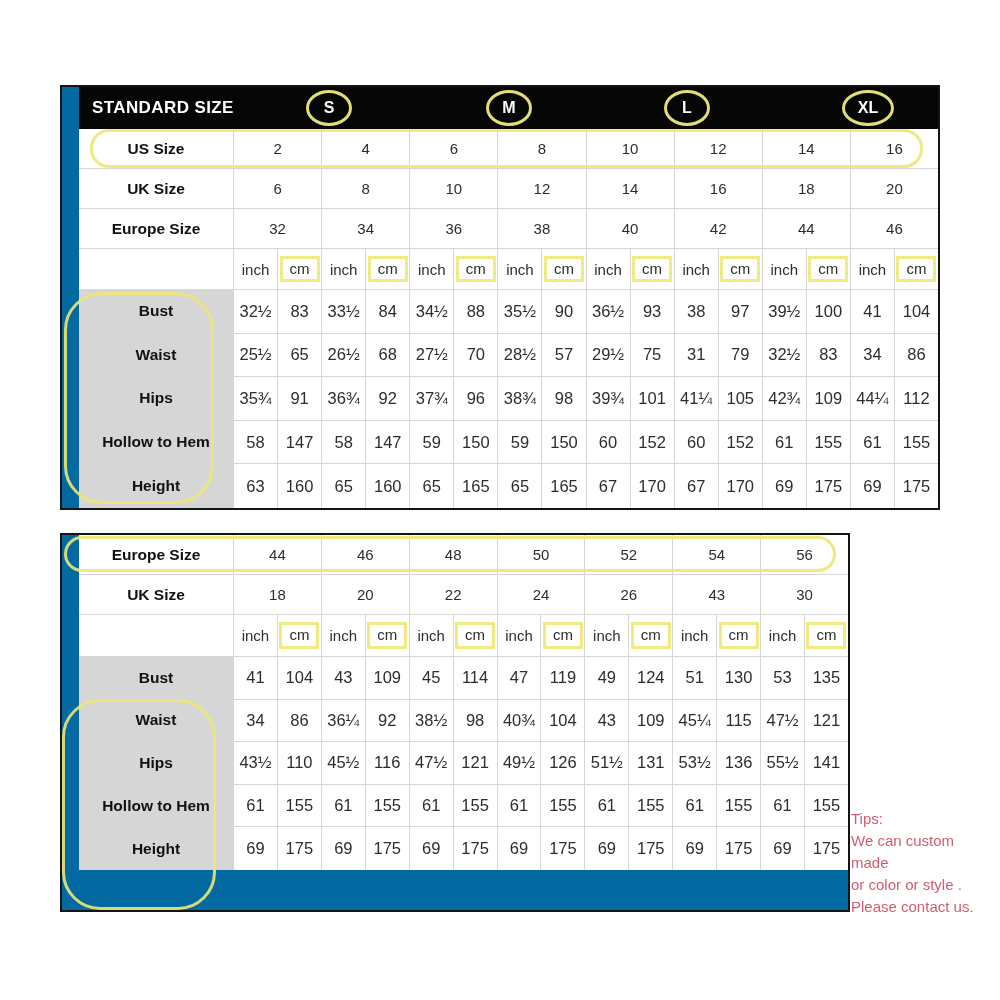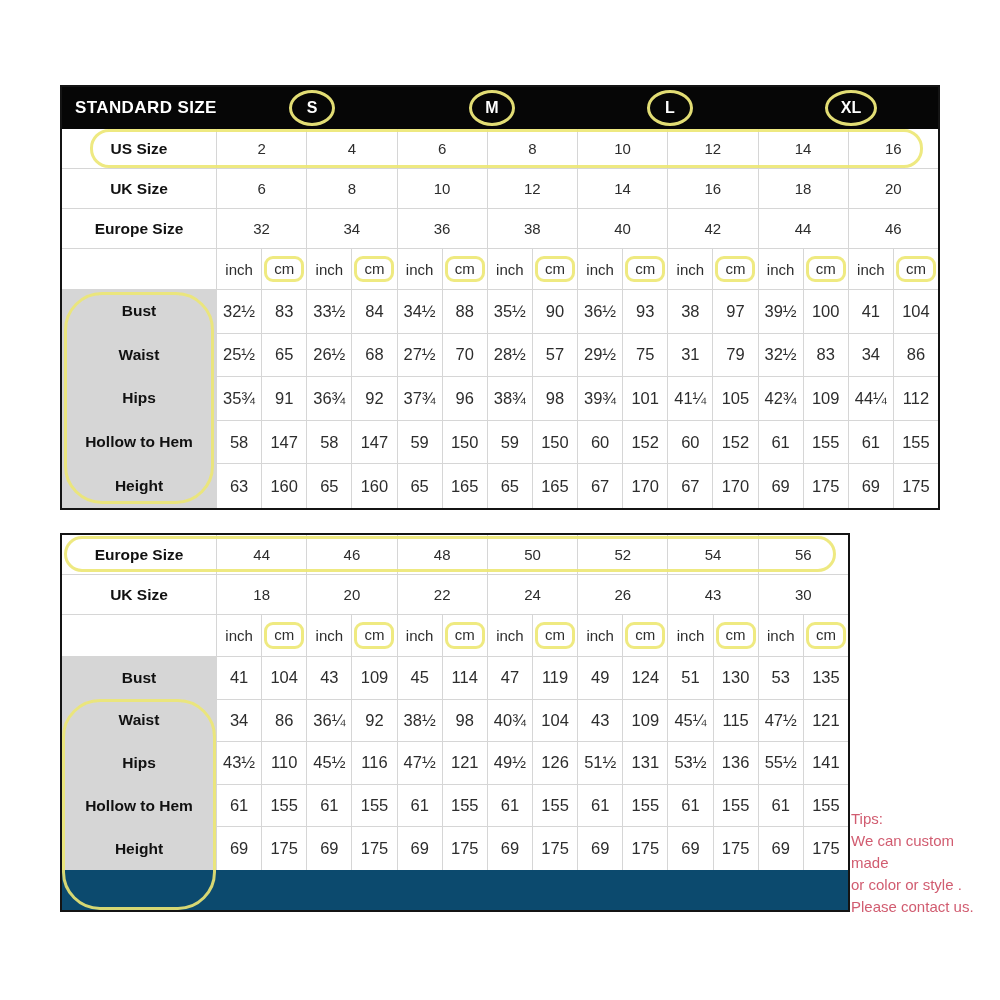--- a/index.html
+++ b/index.html
@@ -5,23 +5,24 @@
   html, body { margin: 0; padding: 0; }
   body {
     width: 1000px; height: 1000px;
     background: #ffffff;
     font-family: "Liberation Sans", sans-serif;
     position: relative;
     overflow: hidden;
   }
   .table-wrap {
     position: absolute;
-    background: #0c4a6e;
+    background: #0369a1;
     border: 2px solid #141414;
     box-sizing: border-box;
+    padding-left: 17px;
   }
   #std-table  { left: 60px; top: 85px;  width: 880px; height: 425px; }
   #plus-table { left: 60px; top: 533px; width: 790px; height: 379px; }
 
   .header-bar {
     height: 42px; background: #060606; color: #ffffff;
     display: flex; align-items: center; position: relative;
   }
   .header-title {
     font-weight: bold; font-size: 17px; letter-spacing: 0.4px;
@@ -54,21 +55,21 @@
 
   #std-table  .size-row    { height: 40px; }
   #std-table  .unit-row    { height: 41px; }
   #std-table  .measure-row { height: 43.6px; }
   #plus-table .size-row    { height: 40px; }
   #plus-table .unit-row    { height: 42px; }
   #plus-table .measure-row { height: 42.6px; }
 
   .cm-badge {
     border: 3px solid rgba(238,233,122,0.95);
-    border-radius: 9px;
+    border-radius: 0;
     padding: 0 7px; line-height: 1.35;
   }
 
   .hl {
     position: absolute;
     border: 3px solid rgba(236,231,115,0.9);
     box-sizing: border-box;
     pointer-events: none;
     background: transparent;
   }

